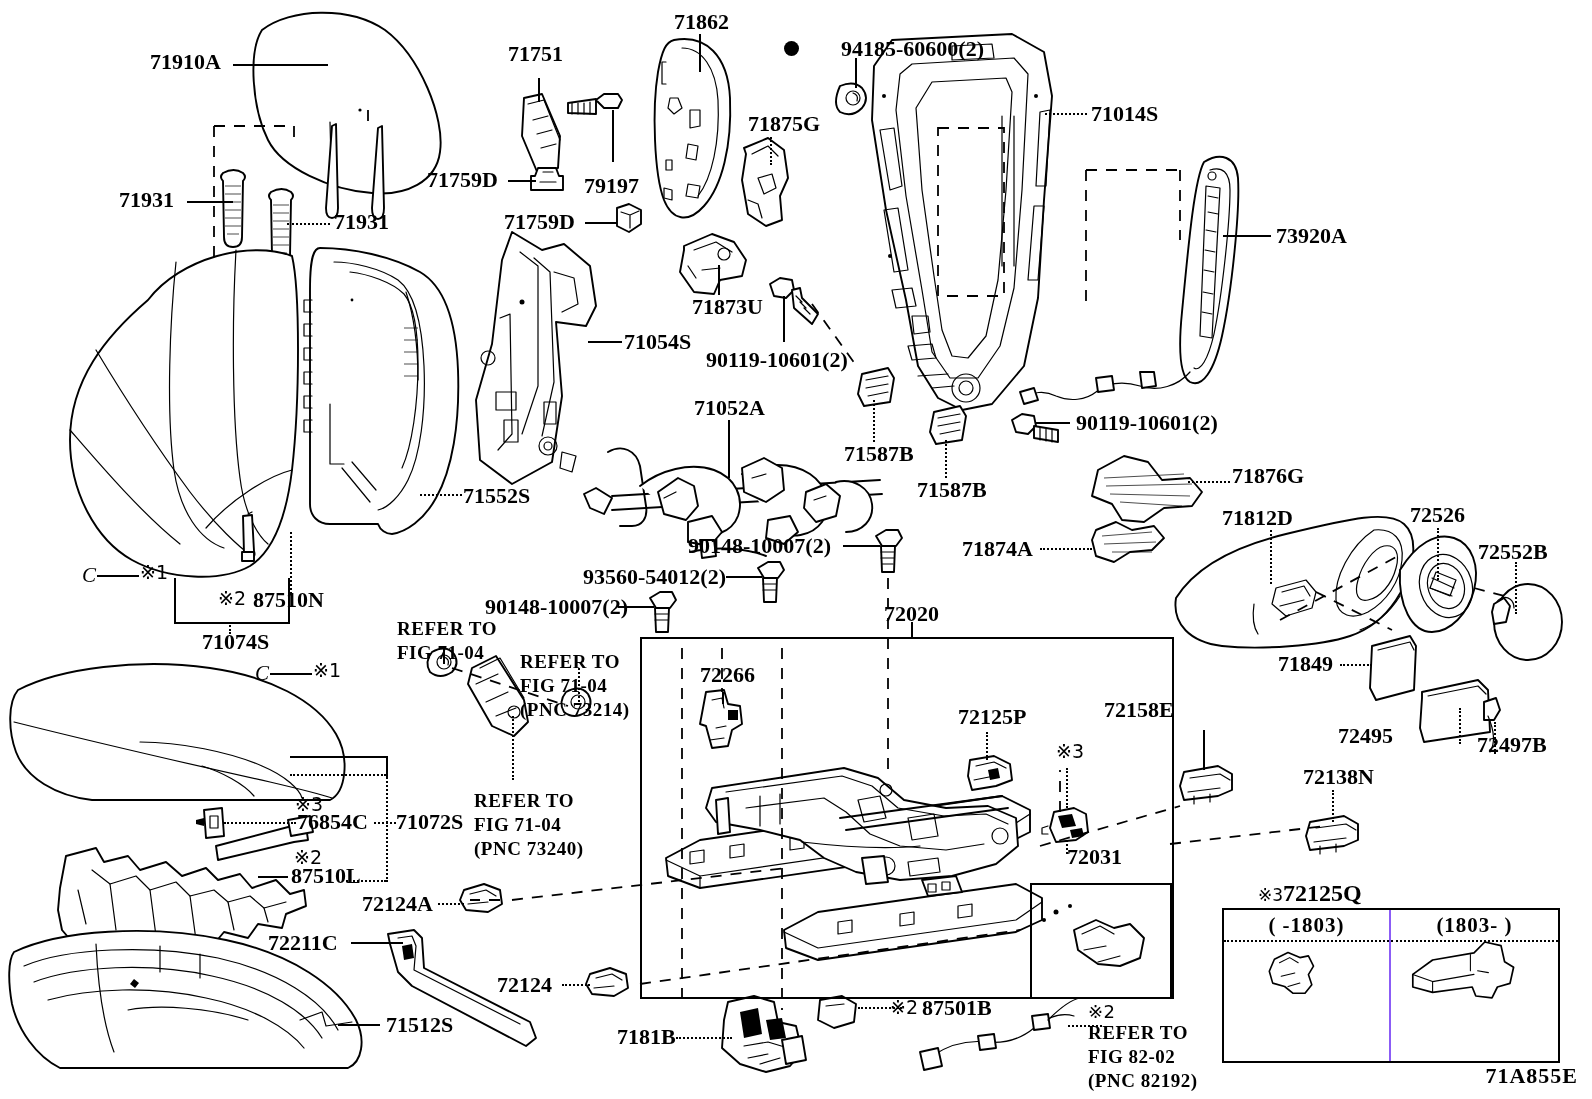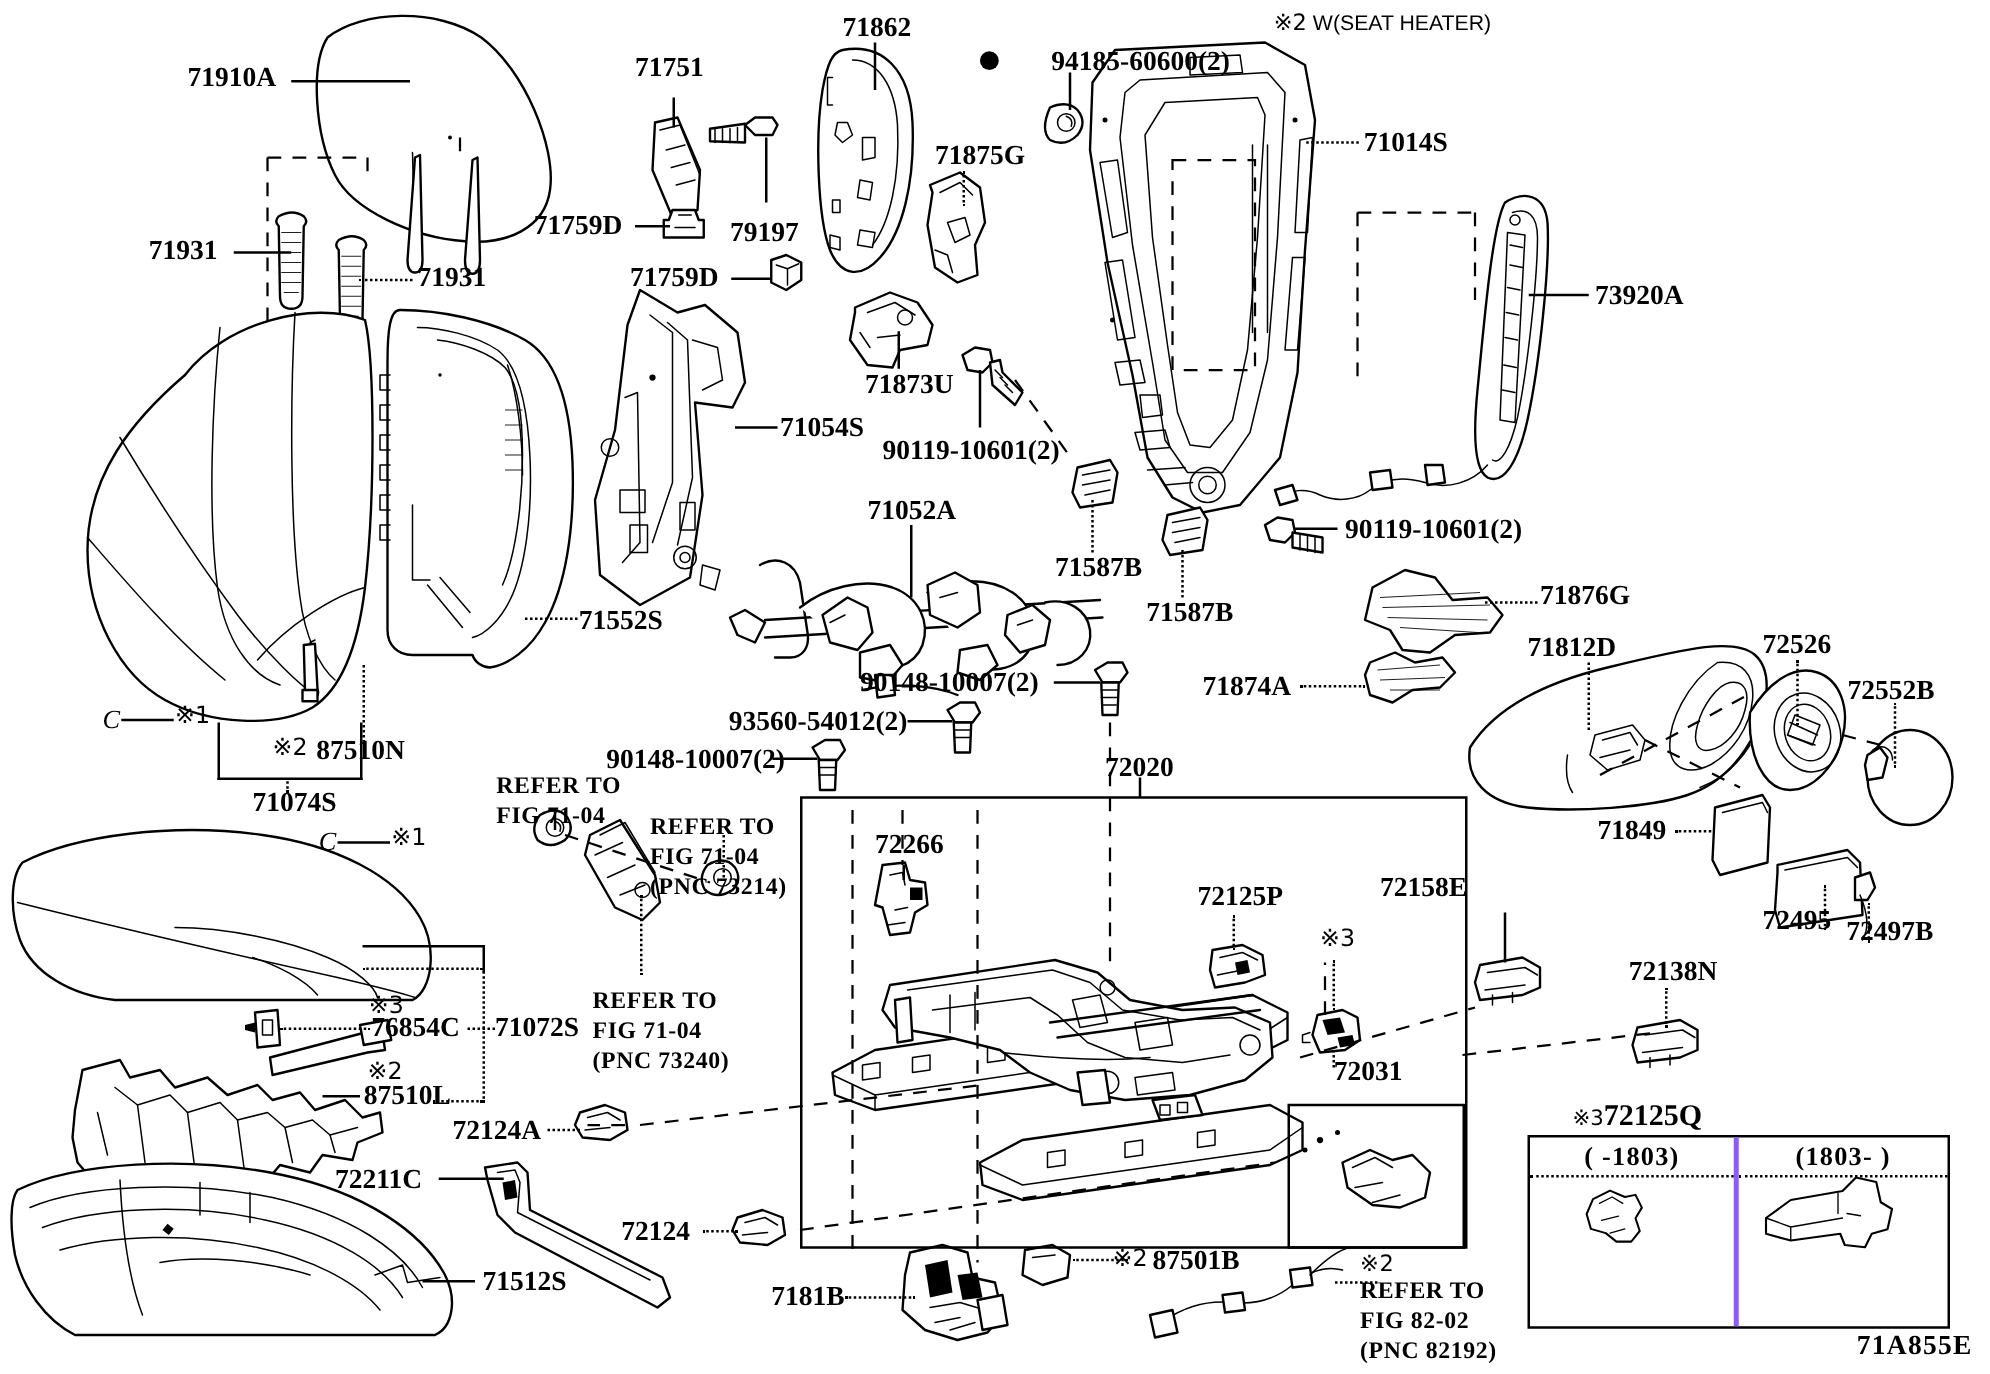--- a/index.html
+++ b/index.html
@@ -82,21 +82,21 @@
     border:2px solid #000;
     box-sizing:border-box;
     display:flex;
   }
   #variant-table .vcol{
     flex:1 1 50%;
     display:flex;
     flex-direction:column;
     box-sizing:border-box;
   }
-  #variant-table .vcol:first-child{border-right:4px solid #8b5cf6;}
+  #variant-table .vcol:first-child{border-right:2px solid #8b5cf6;}
   #variant-table .vhead{
     height:32px;
     border-bottom:2px dotted #000;
     display:flex;
     align-items:center;
     justify-content:center;
     font-family:"Liberation Serif",serif;
     font-size:21px;
     font-weight:700;
     letter-spacing:1px;
@@ -662,21 +662,21 @@
   <div class="lbl kome" style="left:1056px;top:742px;font-size:19px;font-weight:400;">※3</div>
   <div class="lbl" style="left:1067px;top:845px;">72031</div>
   <div class="lbl" style="left:1303px;top:765px;">72138N</div>
 
   <div class="lbl" style="left:1232px;top:464px;">71876G</div>
   <div class="lbl" style="left:962px;top:537px;">71874A</div>
   <div class="lbl" style="left:1222px;top:506px;">71812D</div>
   <div class="lbl" style="left:1410px;top:503px;">72526</div>
   <div class="lbl" style="left:1478px;top:540px;">72552B</div>
   <div class="lbl" style="left:1278px;top:652px;">71849</div>
-  <div class="lbl" style="left:1410px;top:724px;">72495</div>
+  <div class="lbl" style="left:1338px;top:724px;">72495</div>
   <div class="lbl" style="left:1477px;top:733px;">72497B</div>
 
   <div class="lbl" style="left:82px;top:564px;font-size:21px;font-style:italic;font-weight:400;">C</div>
   <div class="lbl kome" style="left:140px;top:563px;font-size:19px;font-weight:400;">※1</div>
   <div class="lbl" style="left:255px;top:662px;font-size:21px;font-style:italic;font-weight:400;">C</div>
   <div class="lbl kome" style="left:313px;top:661px;font-size:19px;font-weight:400;">※1</div>
 
   <div class="lbl kome" style="left:218px;top:589px;font-size:19px;font-weight:400;">※2</div>
   <div class="lbl" style="left:253px;top:588px;">87510N</div>
   <div class="lbl" style="left:202px;top:630px;">71074S</div>
@@ -711,24 +711,20 @@
     <div>(PNC 73240)</div>
   </div>
   <div class="refer" style="left:1088px;top:1021px;">
     <div class="kome" style="font-size:18px;font-weight:400;position:absolute;left:0;top:-20px;">※2</div>
     <div>REFER TO</div>
     <div>FIG 82-02</div>
     <div>(PNC 82192)</div>
   </div>
 
   <div class="note" style="left:1019px;top:6px;">
-    <div>
-      <span class="kome">※2</span>
-      <span>W(SEAT HEATER)</span>
-    </div>
   </div>
 
 
   <div id="frame-72020"></div>
   <div id="inset-72031"></div>
 
   <div class="tbl-title">
     <span class="kome">※3</span><span>72125Q</span>
   </div>
   <div id="variant-table">

